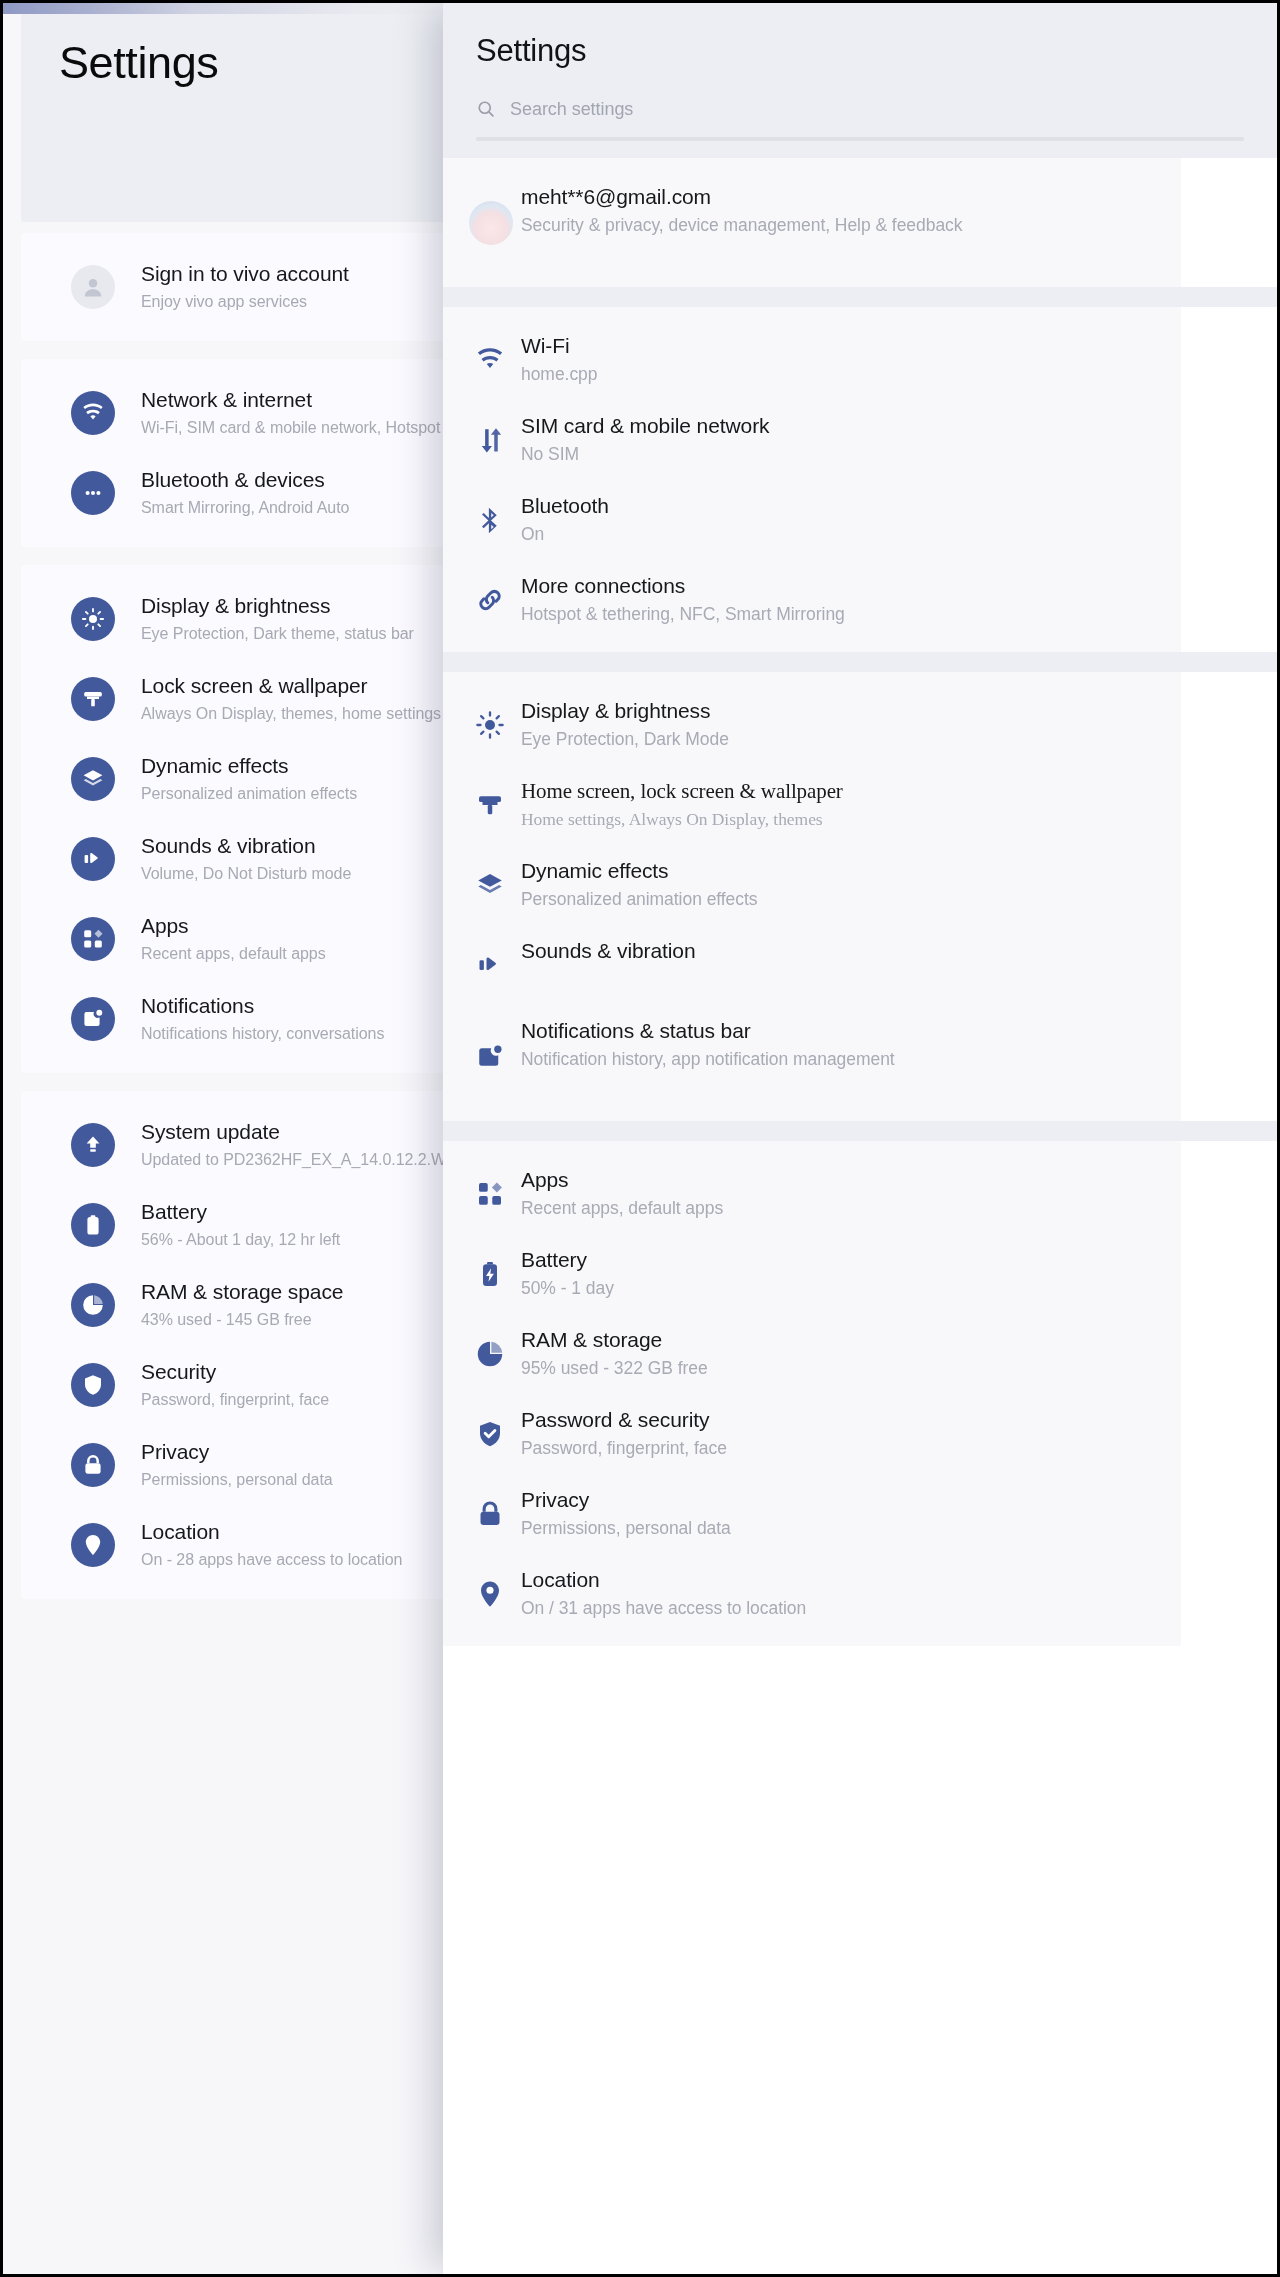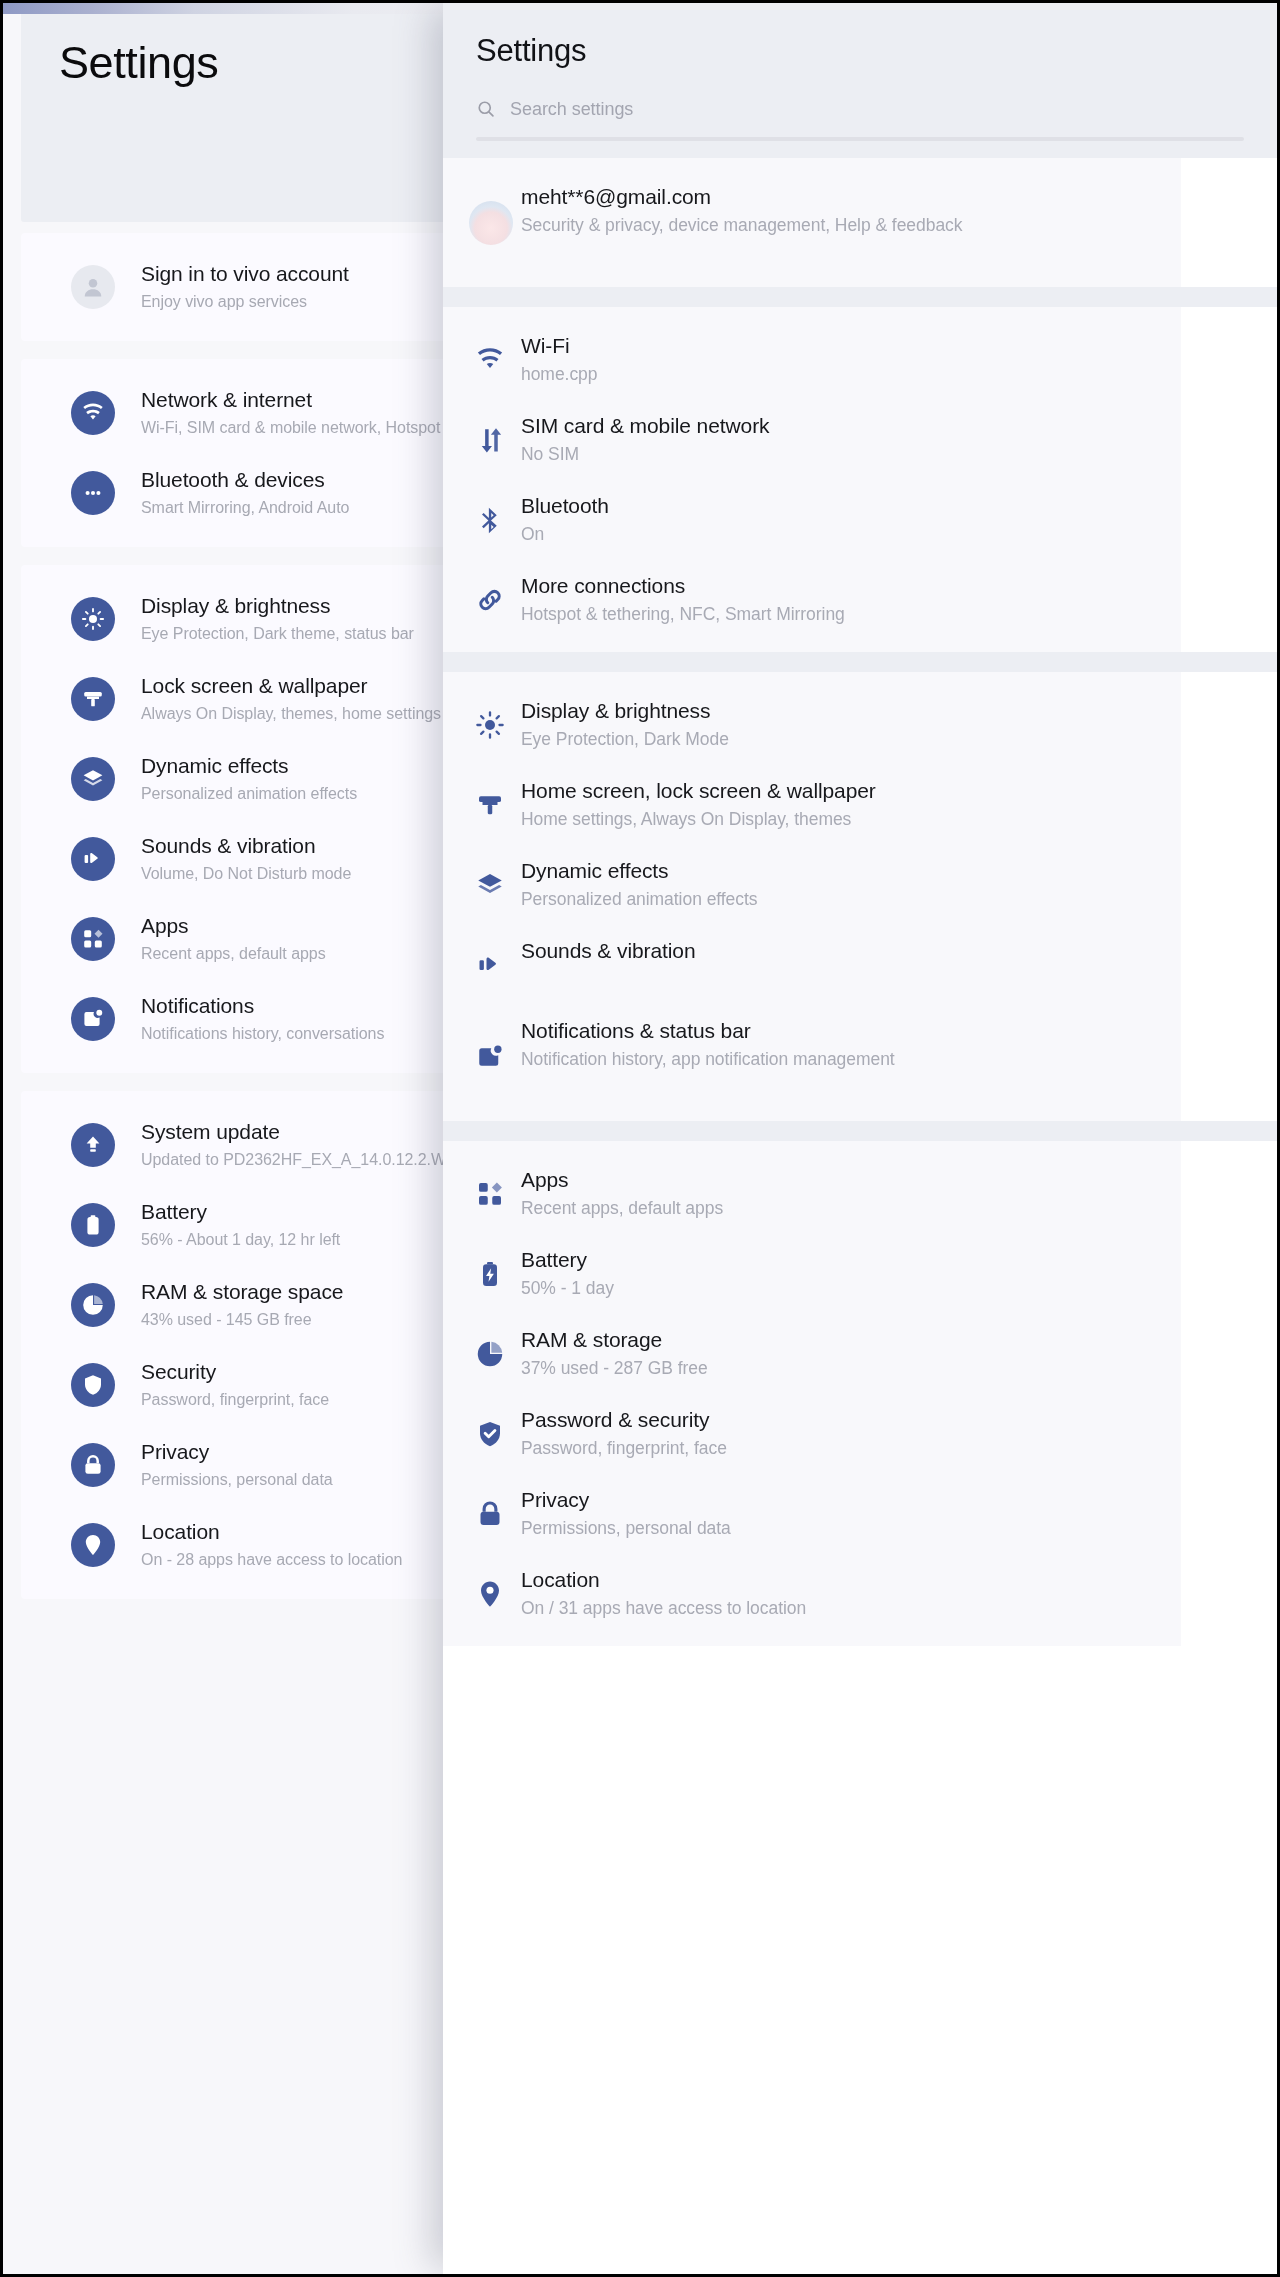--- a/index.html
+++ b/index.html
@@ -468,21 +468,21 @@
             </div>
           </div>
           <div class="rp-row" style="top: 106px; height: 53px;">
             <div class="rp-ico" style="top: 10px;">
               <svg width="30" height="30" viewBox="0 0 24 24">
                 <rect x="3.2" y="5.0" width="17.6" height="4.6" rx="1.5" fill="#42599c"></rect>
                 <rect x="6.0" y="9.6" width="12.0" height="2.4" fill="#42599c"></rect>
                 <rect x="10.2" y="12.0" width="3.6" height="7.3" rx="0.9" fill="#42599c"></rect>
               </svg>
             </div>
-            <div class="rp-txt" style="top: 0px;">
+            <div class="rp-txt" style="top: 0px; font-family: Liberation Serif, serif;">
               <div class="rp-t1">Home screen, lock screen &amp; wallpaper</div>
               <div class="rp-t2">Home settings, Always On Display, themes</div>
             </div>
           </div>
           <div class="rp-row" style="top: 186px; height: 53px;">
             <div class="rp-ico" style="top: 10px;">
               <svg width="30" height="30" viewBox="0 0 24 24">
                 <path d="M12 3.2L21.4 8.3 12 13.4 2.6 8.3z" fill="#42599c"></path>
                 <path d="M12 16.0l-7.3-3.95-2.1 1.15L12 18.4l9.4-5.2-2.1-1.15z" fill="#42599c" opacity="0.78"></path>
               </svg>
@@ -547,21 +547,21 @@
           </div>
           <div class="rp-row" style="top: 186px; height: 53px;">
             <div class="rp-ico" style="top: 10px;">
               <svg width="30" height="30" viewBox="0 0 24 24">
                 <path d="M12 2.2a9.8 9.8 0 1 0 9.8 9.8h-9.8z" fill="#42599c"></path>
                 <path d="M13.1 2.25V10.9h8.65A9.8 9.8 0 0 0 13.1 2.25z" fill="#42599c" opacity="0.55"></path>
               </svg>
             </div>
             <div class="rp-txt" style="top: 0px;">
               <div class="rp-t1">RAM &amp; storage</div>
-              <div class="rp-t2">37% used - 287 GB free</div>
+              <div class="rp-t2">95% used - 322 GB free</div>
             </div>
           </div>
           <div class="rp-row" style="top: 266px; height: 53px;">
             <div class="rp-ico" style="top: 10px;">
               <svg width="30" height="30" viewBox="0 0 24 24">
                 <path d="M12 2.3l8.0 3.1v6.0c0 4.6-3.2 8.7-8.0 10.3-4.8-1.6-8.0-5.7-8.0-10.3V5.4z" fill="#42599c"></path>
                 <path d="M8.1 11.4l2.85 2.85 5.0-5.0" fill="none" stroke="#ffffff" stroke-width="2.3" stroke-linecap="round" stroke-linejoin="round"></path>
               </svg>
             </div>
             <div class="rp-txt" style="top: 0px;">

